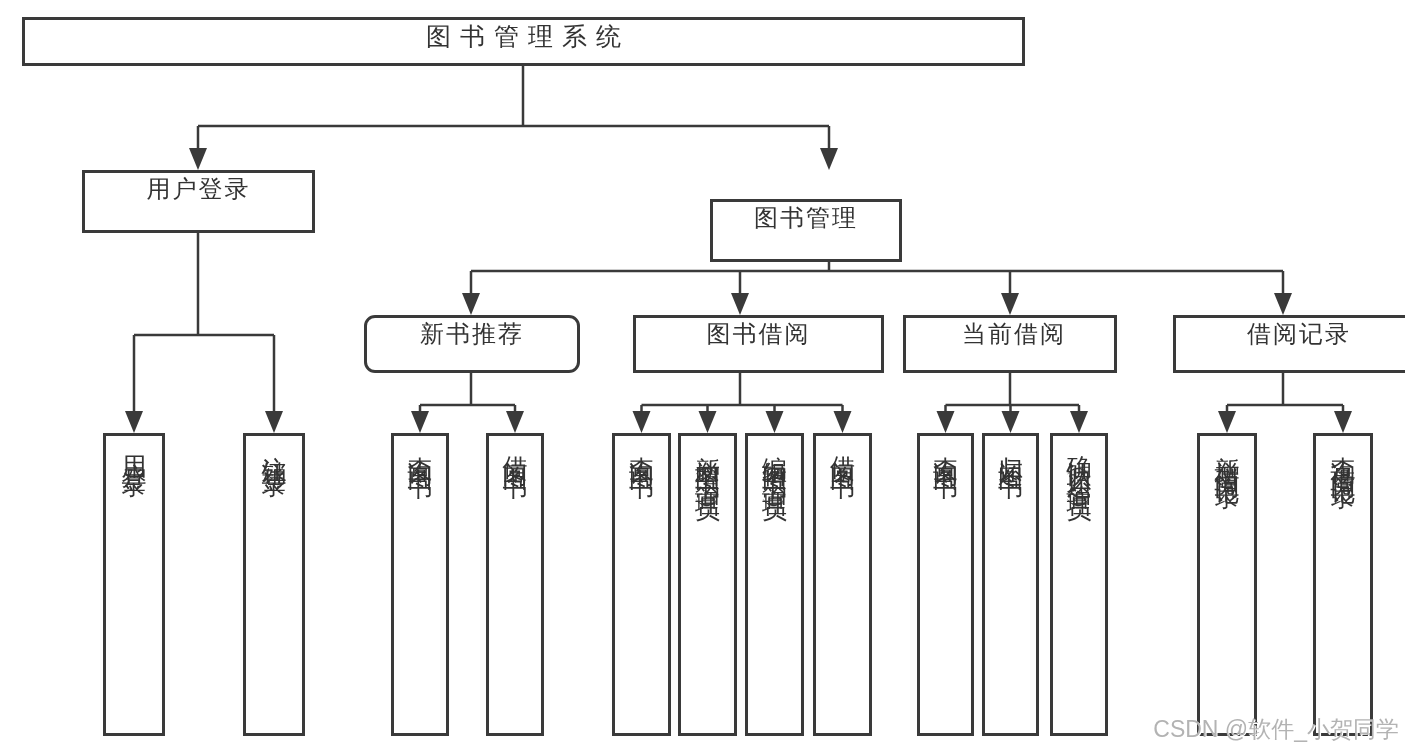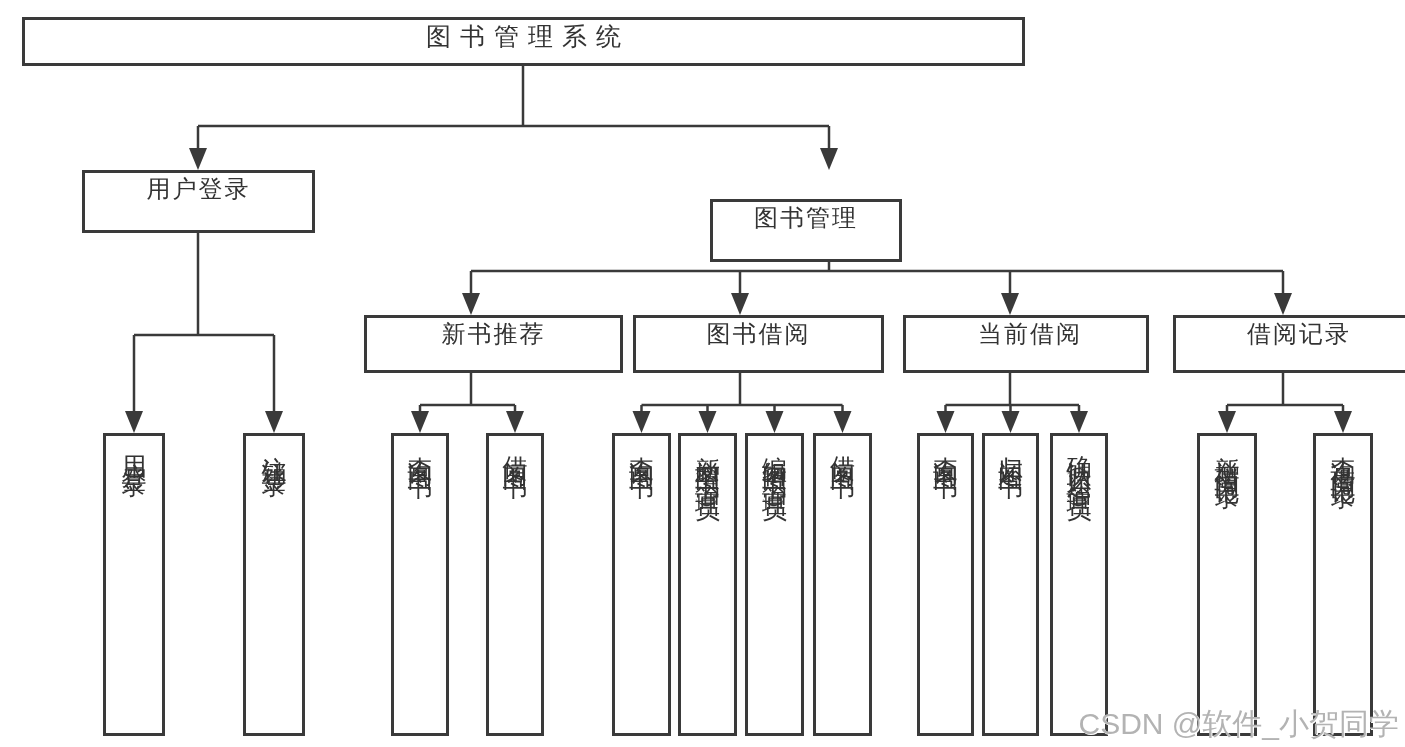--- a/index.html
+++ b/index.html
@@ -48,44 +48,44 @@
     text-orientation: mixed;
     font-size: 25px;
     letter-spacing: 6px;
     line-height: 1;
     white-space: nowrap;
   }
   
   .n-root            { left: 22px;   top: 17px;  width: 1003px; height: 49px; }
   .n-user-login      { left: 82px;   top: 170px; width: 233px;  height: 63px; }
   .n-book-mgmt       { left: 710px;  top: 170px; width: 192px;  height: 63px; margin-top: 29px; }
-  .n-new-book        { left: 364px;  top: 315px; width: 259px;  height: 58px; }
+  .n-new-book        { left: 364px;  top: 315px; width: 216px;  height: 58px; border-radius: 11px; }
   .n-book-borrow     { left: 633px;  top: 315px; width: 251px;  height: 58px; }
-  .n-current-borrow  { left: 903px;  top: 315px; width: 246px;  height: 58px; padding-left: 8px; }
+  .n-current-borrow  { left: 903px;  top: 315px; width: 214px;  height: 58px; padding-left: 8px; }
   .n-borrow-record   { left: 1173px; top: 315px; width: 252px;  height: 58px; }
   .leaf { top: 433px; height: 303px; }
   .l-a1 { left: 103px;  width: 62px; }
   .l-a2 { left: 243px;  width: 62px; }
   .l-b1 { left: 391px;  width: 58px; }
   .l-b2 { left: 486px;  width: 58px; }
   .l-c1 { left: 612px;  width: 59px; }
   .l-c2 { left: 678px;  width: 59px; }
   .l-c3 { left: 745px;  width: 59px; }
   .l-c4 { left: 813px;  width: 59px; }
   .l-d1 { left: 917px;  width: 57px; }
   .l-d2 { left: 982px;  width: 57px; }
   .l-d3 { left: 1050px; width: 58px; }
   .l-e1 { left: 1197px; width: 60px; }
   .l-e2 { left: 1313px; width: 60px; }
   .watermark {
     position: absolute;
     right: 6px;
     bottom: 2px;
     z-index: 5;
-    font-size: 30px;
+    font-size: 23px;
     color: #b3b3b3;
     text-shadow: 1px 1px 0 #ffffff;
     white-space: nowrap;
   }
   .cline { stroke: #3a3a3a; stroke-width: 2.5; fill: none; }
   .ahead { fill: #3a3a3a; stroke: none; }
 </style>
 </head>
 <body>
 

